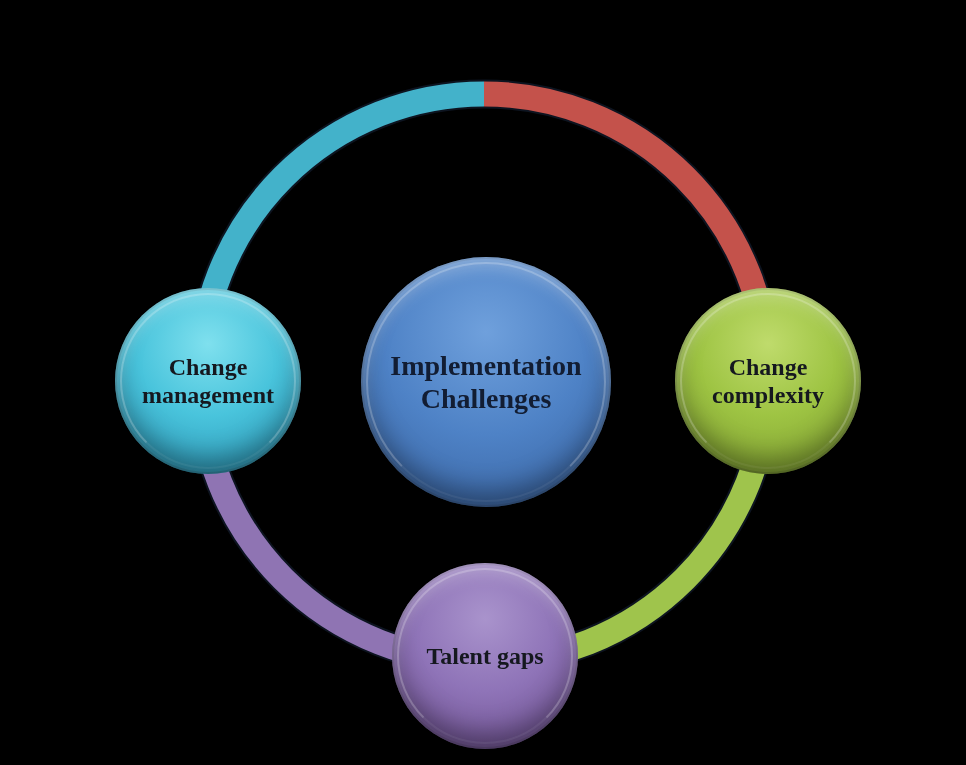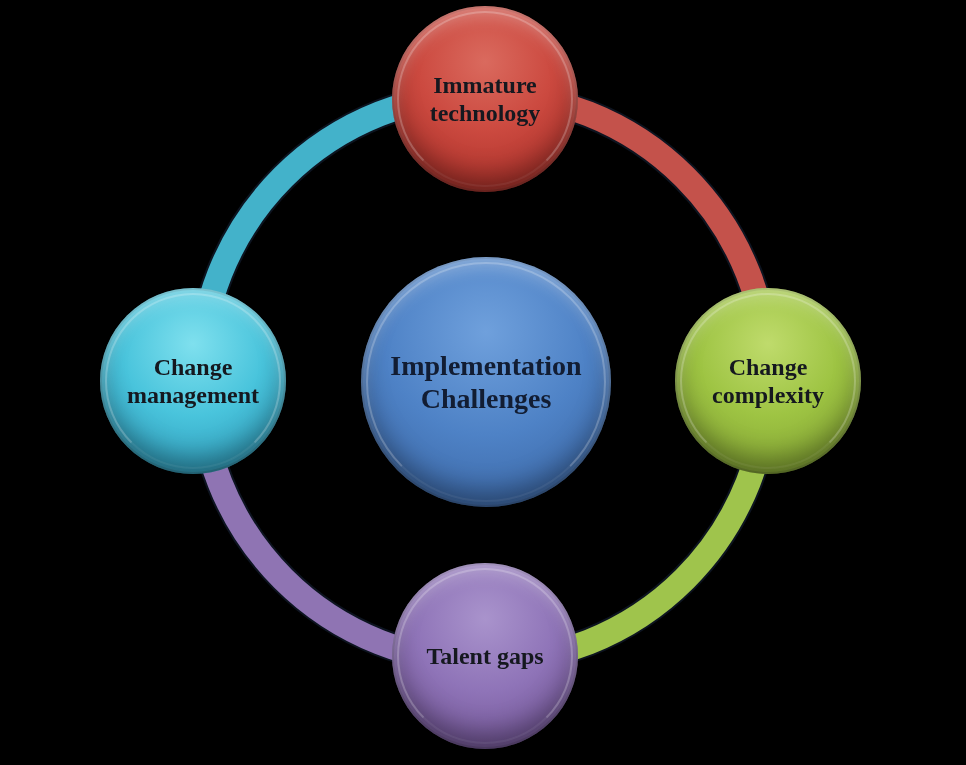--- a/index.html
+++ b/index.html
@@ -65,21 +65,21 @@
     width: 250px;
     height: 250px;
   }
   .node-center .label {
     font-size: 28px;
     color: #121d33;
   }
   .node-top    { left: 392px; top: 6px; }
   .node-right  { left: 675px; top: 288px; }
   .node-bottom { left: 392px; top: 563px; }
-  .node-left   { left: 100px; top: 288px; text-align: center; }
+  .node-left   { left: 115px; top: 288px; text-align: center; }
 
   .fill-red {
     background: radial-gradient(circle at 50% 30%,
       #da6a5e 0%, #cc4a40 42%, #b53830 72%, #93251f 100%);
   }
   .fill-green {
     background: radial-gradient(circle at 50% 30%,
       #bfdb6c 0%, #9ec443 45%, #88a936 78%, #6f8c2b 100%);
   }
   .fill-purple {
@@ -112,23 +112,20 @@
     <path d="M 200 378 A 284 284 0 0 1 484 94" fill="none" stroke-width="25" stroke="#43b2ca"></path>
     <path d="M 484 94 A 284 284 0 0 1 768 378" fill="none" stroke-width="25" stroke="#c4524b"></path>
     <path d="M 768 378 A 284 284 0 0 1 484 662" fill="none" stroke-width="25" stroke="#9fc44c"></path>
     <path d="M 484 662 A 284 284 0 0 1 200 378" fill="none" stroke-width="25" stroke="#8f74b3"></path>
   </svg>
 
   <div class="node node-center fill-blue">
     <div class="label">Implementation Challenges</div>
   </div>
 
-  <div class="node node-sat node-top fill-red">
-    <div class="label">Immature technology</div>
-  </div>
 
   <div class="node node-sat node-right fill-green">
     <div class="label">Change complexity</div>
   </div>
 
   <div class="node node-sat node-bottom fill-purple">
     <div class="label">Talent gaps</div>
   </div>
 
   <div class="node node-sat node-left fill-cyan">

